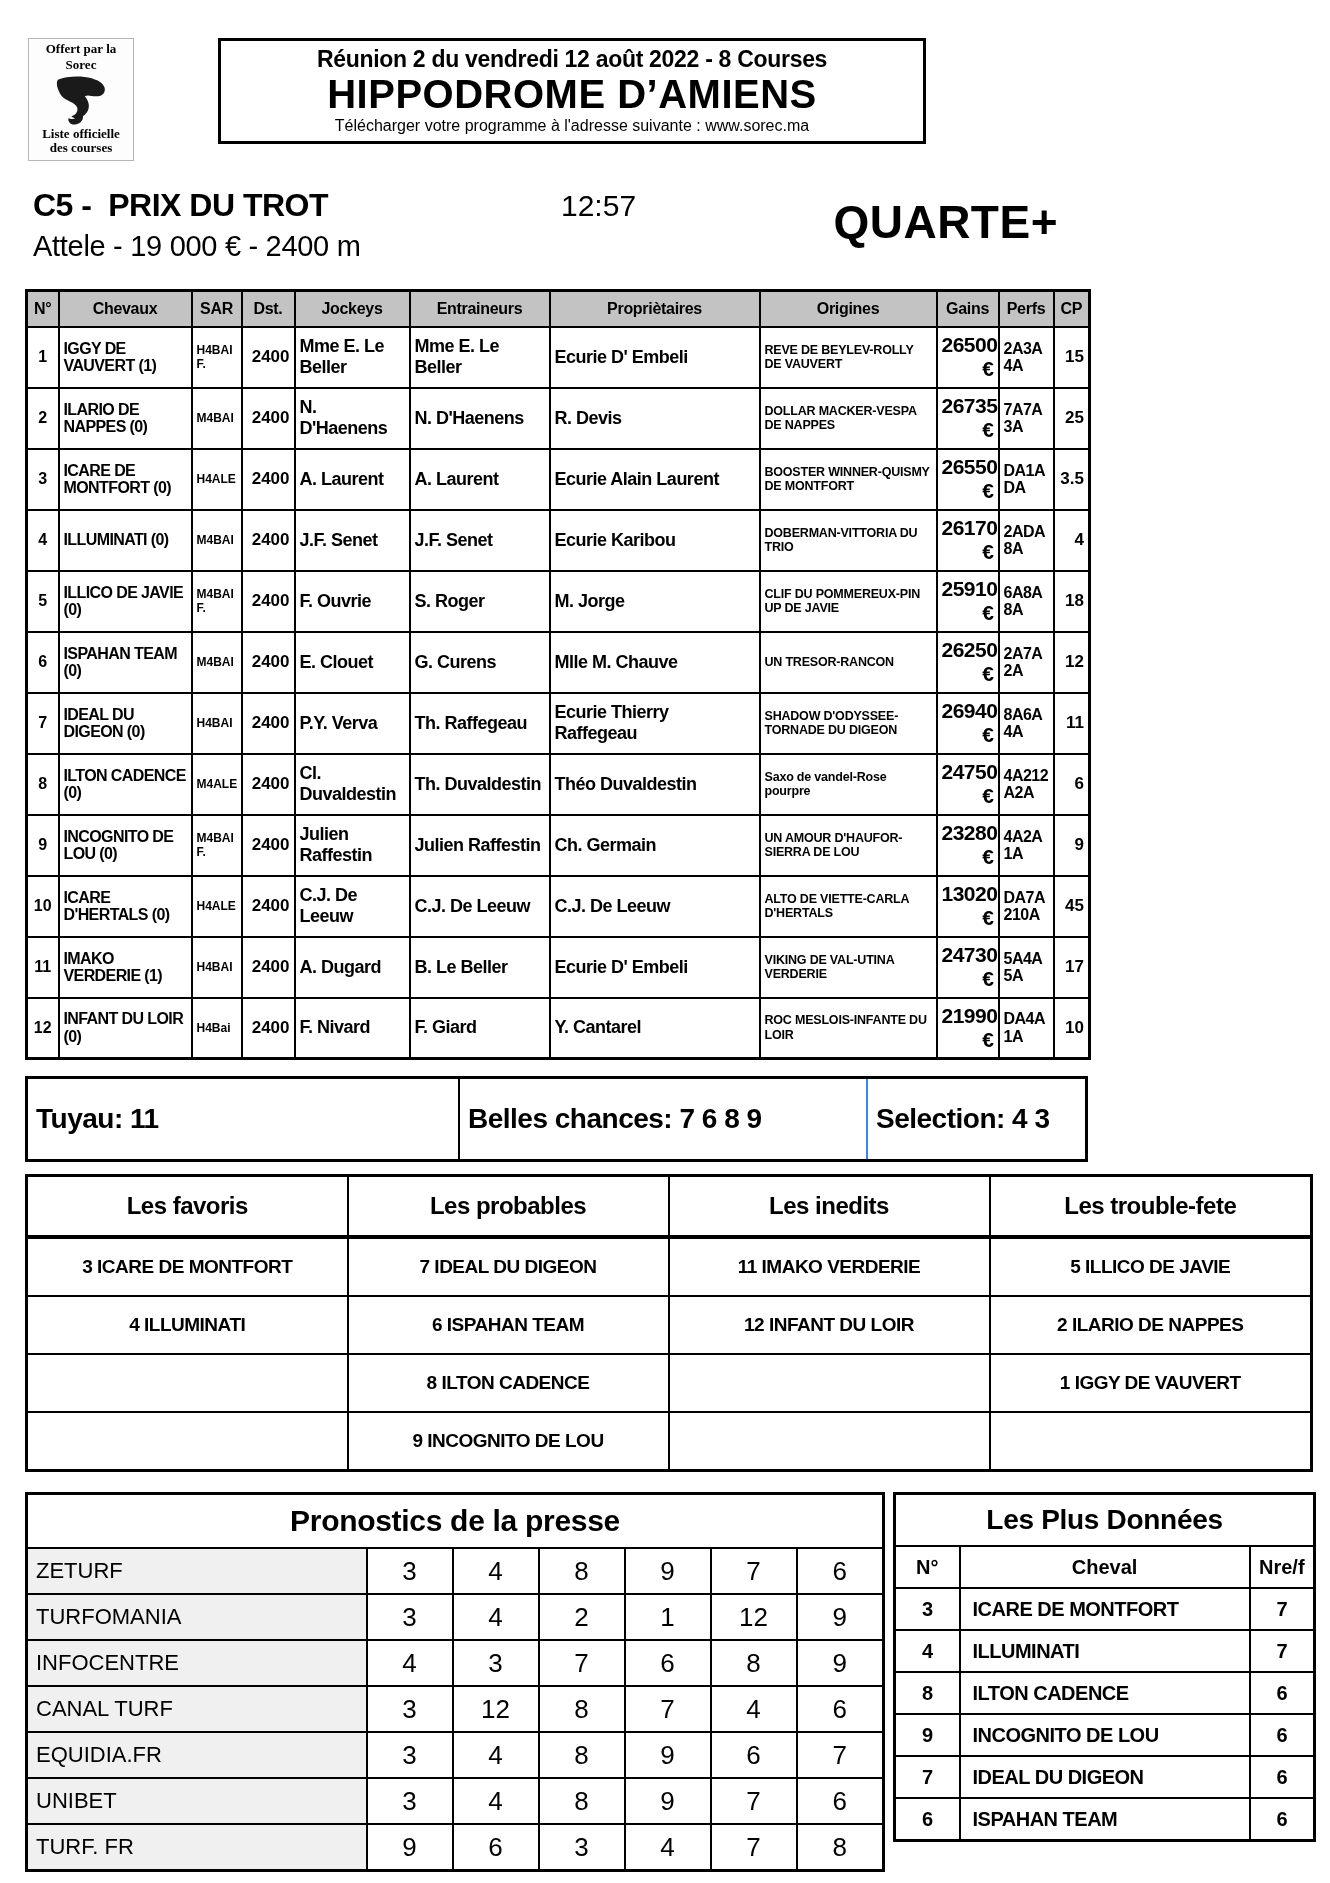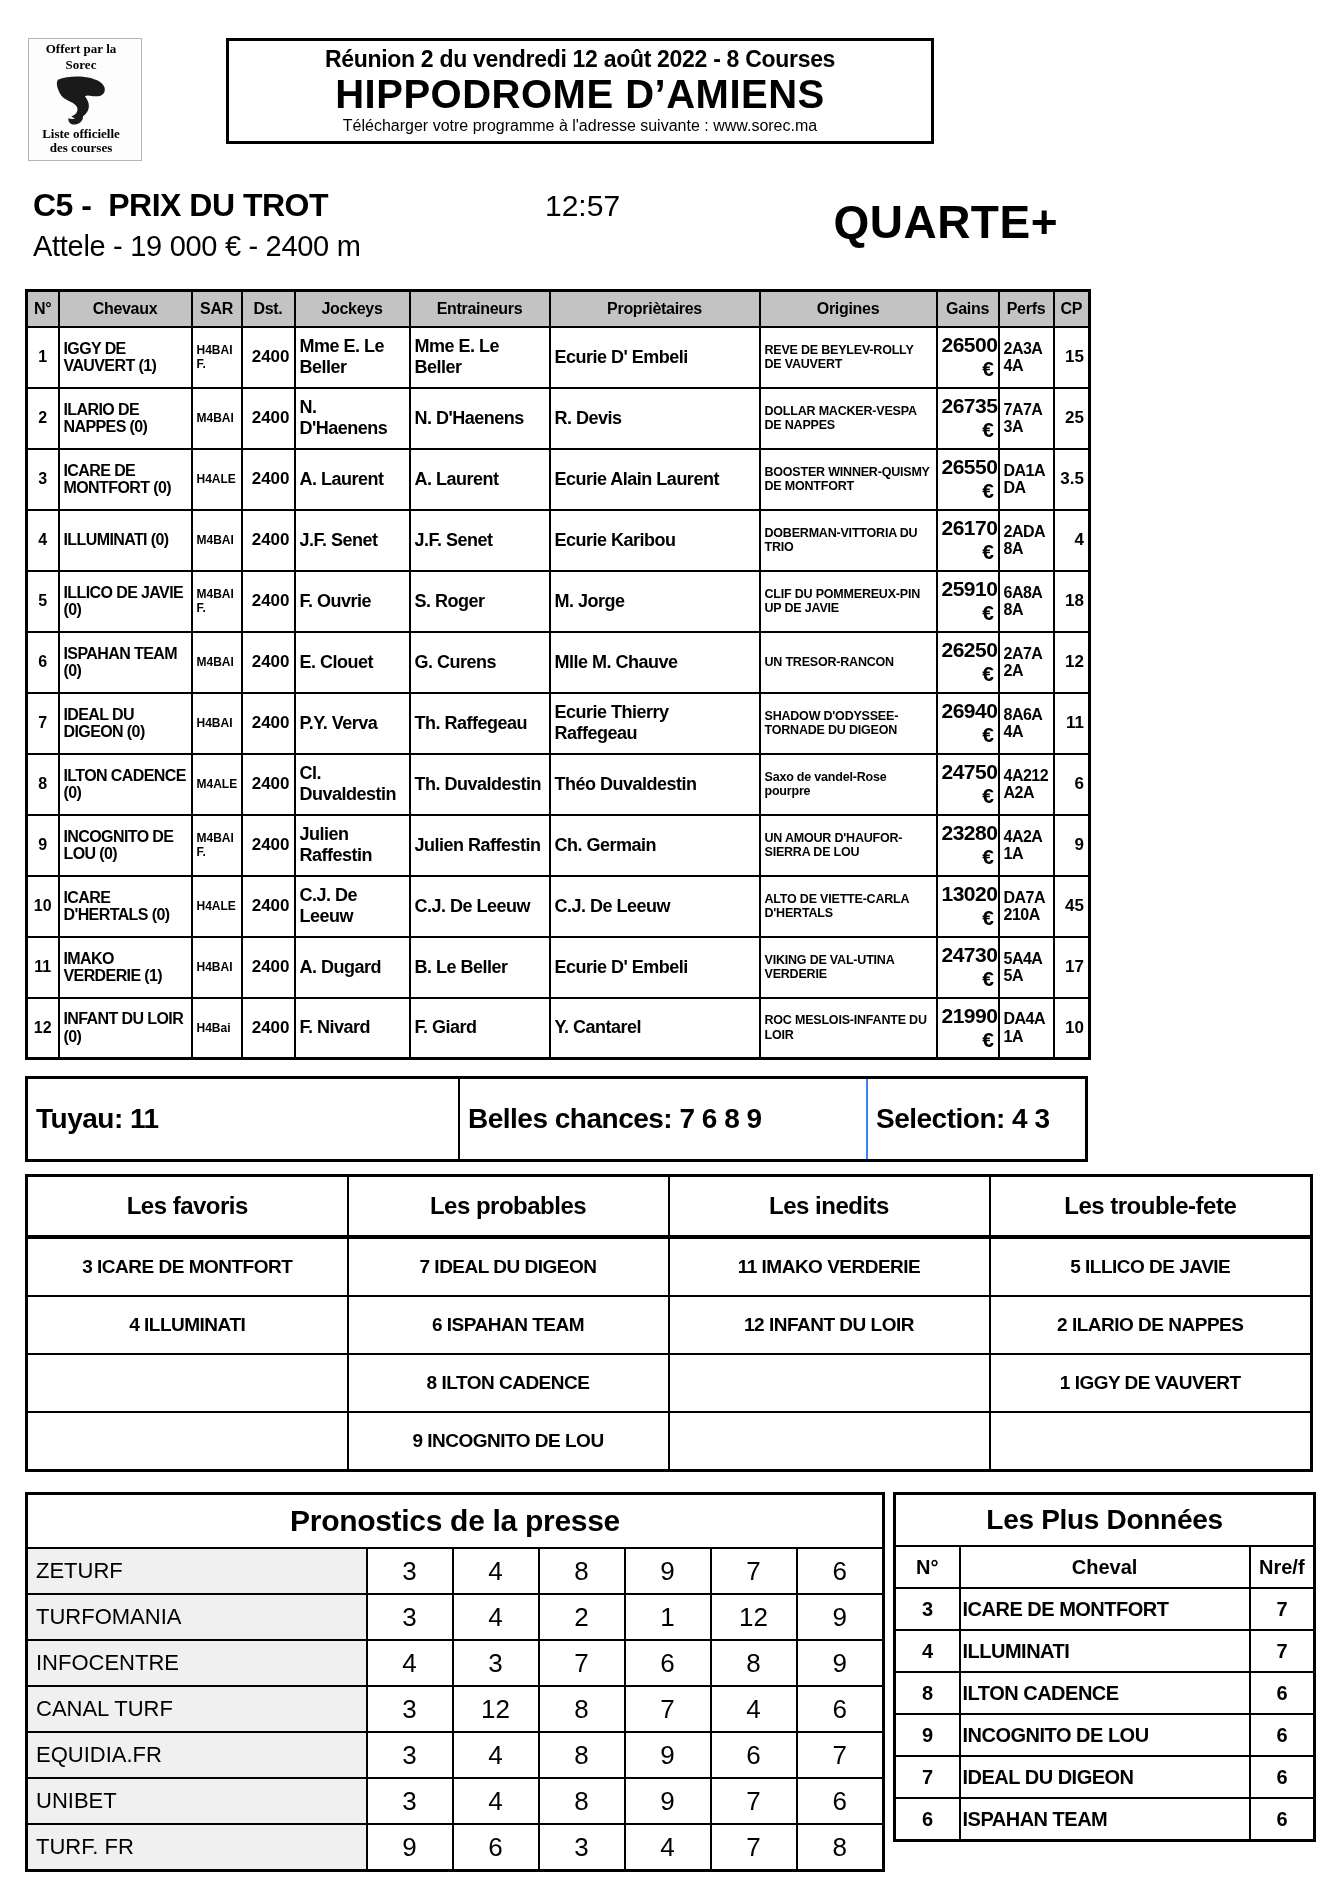--- a/index.html
+++ b/index.html
@@ -4,35 +4,35 @@
 <style>
   html,body{margin:0;padding:0;background:#ffffff;}
   .page{
     position:relative;width:1330px;height:1883px;background:#fff;
     font-family:"Liberation Sans",sans-serif;color:#000;overflow:hidden;
   }
   
   .top{display:flex;align-items:flex-start;margin:38px 0 0 28px;}
   .logo{
     width:104px;min-height:96px;border:1px solid #b5b5b5;background:#fdfdfd;
-    text-align:center;font-family:"Liberation Serif",serif;padding:2px 8px 4px 0;
+    text-align:center;font-family:"Liberation Serif",serif;padding:2px 0 4px 0;
   }
   .logo .l-top{font-size:13px;font-weight:bold;}
   .logo .l-bottom{font-size:13px;font-weight:bold;line-height:1.1;}
   .logo svg{display:block;margin:1px auto;}
   .banner{
     margin-left:84px;width:694px;border:3px solid #000;text-align:center;
     padding:5px 4px 6px 4px;
   }
   .banner .b1{font-size:23px;font-weight:bold;letter-spacing:-0.3px;}
   .banner .b2{font-size:40px;font-weight:bold;letter-spacing:0.5px;line-height:1.05;}
   .banner .b3{font-size:16px;margin-top:2px;}
   
   .race{position:relative;margin:26px 0 0 33px;height:92px;}
-  .race .r-line{display:flex;align-items:baseline;}
+  .race .r-line{display:flex;align-items:baseline;gap:16px;}
   .race .r-title{font-size:32px;font-weight:bold;letter-spacing:-0.5px;white-space:pre;width:512px;}
   .race .r-time{font-size:30px;font-weight:normal;}
   .race .r-cond{font-size:29px;margin-top:6px;letter-spacing:-0.3px;}
   .race .r-bet{
     position:absolute;right:272px;top:8px;font-size:46px;font-weight:bold;letter-spacing:0.5px;
   }
   
   table{border-collapse:collapse;}
   .runners{table-layout:fixed;width:1063px;margin:10px 0 0 25px;border:3px solid #000;}
   .runners th,.runners td{border:2px solid #000;overflow:hidden;vertical-align:middle;padding:2px 4px;}
@@ -70,21 +70,21 @@
     font-size:30px;font-weight:bold;letter-spacing:-0.3px;}
   .press td{border:2px solid #000;}
   .press .press-name{background:#f0f0f0;font-size:22px;padding-left:8px;height:42px;}
   .press .press-pick{font-size:26px;text-align:center;}
   .mostgiven{table-layout:fixed;width:420px;border:3px solid #000;margin-left:8px;}
   .mostgiven th,.mostgiven td{border:2px solid #000;}
   .mostgiven .mg-title-cell{height:48px;text-align:center;font-size:28px;font-weight:bold;letter-spacing:-0.3px;}
   .mostgiven thead .mg-h{height:38px;font-size:20px;font-weight:bold;text-align:center;}
   .mostgiven td{height:38px;font-size:20px;font-weight:bold;letter-spacing:-0.5px;}
   .mg-num{text-align:center;}
-  .mg-name{padding-left:2px;}
+  .mg-name{padding-left:12px;}
   .mg-nre{text-align:center;}
 </style>
 </head>
 <body>
 
 <div class="page">
 
   <div class="top">
     <div class="logo">
       <div class="l-top">Offert par la Sorec</div>

